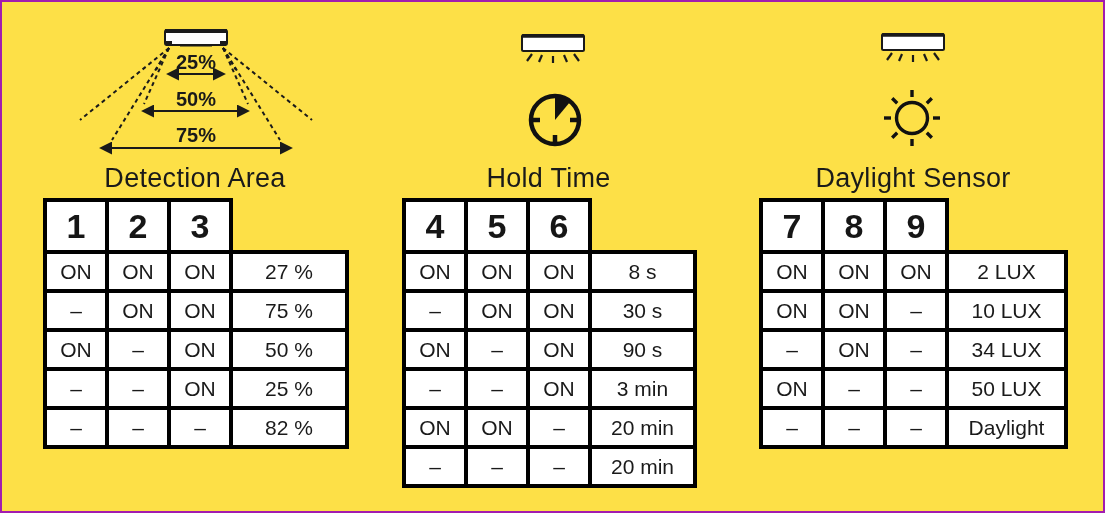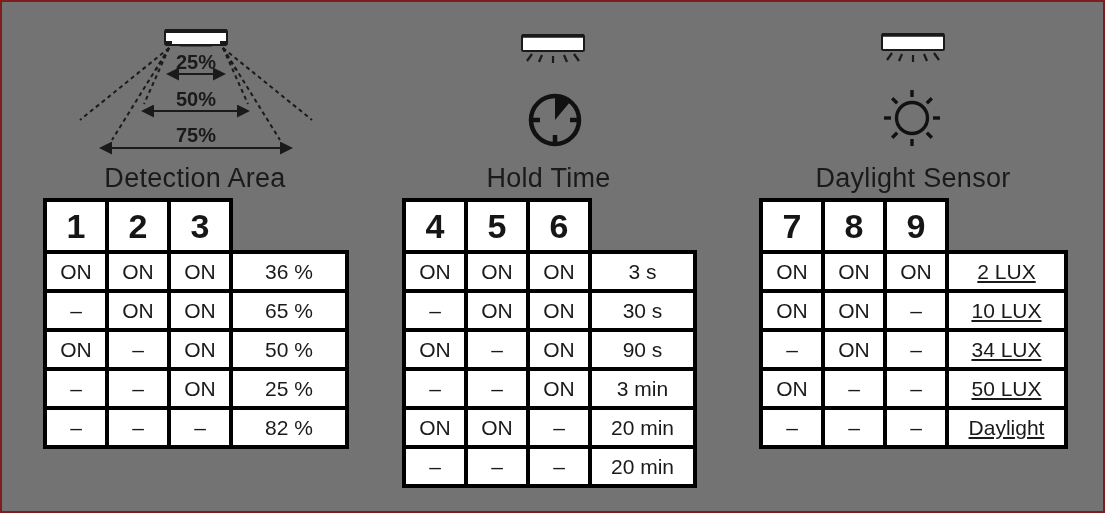--- a/index.html
+++ b/index.html
@@ -1,18 +1,18 @@
 <!DOCTYPE html>
 <html><head>
 <meta charset="utf-8">
 <style>
   html,body { margin:0; padding:0; background:#e8e8e8; }
   .canvas {
     position:relative; width:1105px; height:513px;
-    background:#737373; border:2px solid #7f1d1d; box-sizing:border-box;
+    background:#fde047; border:2px solid #a21caf; box-sizing:border-box;
     font-family:"Liberation Sans","DejaVu Sans",sans-serif; color:#1a1a1a;
     overflow:hidden;
   }
   .section-title {
     position:absolute; top:158px; height:36px; line-height:36px;
     text-align:center; font-size:27px; letter-spacing:0.3px; color:#1a1a1a;
   }
   #title-detection { left:41px;  width:304px; }
   #title-holdtime  { left:400px; width:293px; }
   #title-daylight  { left:757px; width:308px; }
@@ -27,21 +27,21 @@
     text-align:center; vertical-align:middle; padding:0;
   }
   .dip th {
     width:58px; height:48px; font-size:34px; font-weight:700; color:#161616;
   }
   .dip th.ghost { border:none; background:transparent; }
   .dip td { height:35px; font-size:21px; color:#1a1a1a; }
   .dip td.state { width:58px;margin-top:34px; }
   #table-detection td.value { width:112px; }
   #table-holdtime  td.value { width:101px; }
-  #table-daylight  td.value { width:115px;text-decoration:underline; }
+  #table-daylight  td.value { width:115px; }
 
   .icon-abs { position:absolute; }
   svg text { font-family:"Liberation Sans","DejaVu Sans",sans-serif; }
 </style>
 </head>
 <body>
 
 <div class="canvas">
 
   <svg class="icon-abs" style="left:50px; top:8px;" width="285" height="148" viewBox="0 0 285 148">
@@ -135,27 +135,27 @@
           <th>2</th>
           <th>3</th>
           <th class="ghost"></th>
         </tr>
       </thead>
       <tbody>
         <tr>
           <td class="state">ON</td>
           <td class="state">ON</td>
           <td class="state">ON</td>
-          <td class="value">36 %</td>
-        </tr>
-        <tr>
-          <td class="state">–</td>
-          <td class="state">ON</td>
-          <td class="state">ON</td>
-          <td class="value">65 %</td>
+          <td class="value">27 %</td>
+        </tr>
+        <tr>
+          <td class="state">–</td>
+          <td class="state">ON</td>
+          <td class="state">ON</td>
+          <td class="value">75 %</td>
         </tr>
         <tr>
           <td class="state">ON</td>
           <td class="state">–</td>
           <td class="state">ON</td>
           <td class="value">50 %</td>
         </tr>
         <tr>
           <td class="state">–</td>
           <td class="state">–</td>
@@ -177,21 +177,21 @@
           <th>5</th>
           <th>6</th>
           <th class="ghost"></th>
         </tr>
       </thead>
       <tbody>
         <tr>
           <td class="state">ON</td>
           <td class="state">ON</td>
           <td class="state">ON</td>
-          <td class="value">3 s</td>
+          <td class="value">8 s</td>
         </tr>
         <tr>
           <td class="state">–</td>
           <td class="state">ON</td>
           <td class="state">ON</td>
           <td class="value">30 s</td>
         </tr>
         <tr>
           <td class="state">ON</td>
           <td class="state">–</td>

